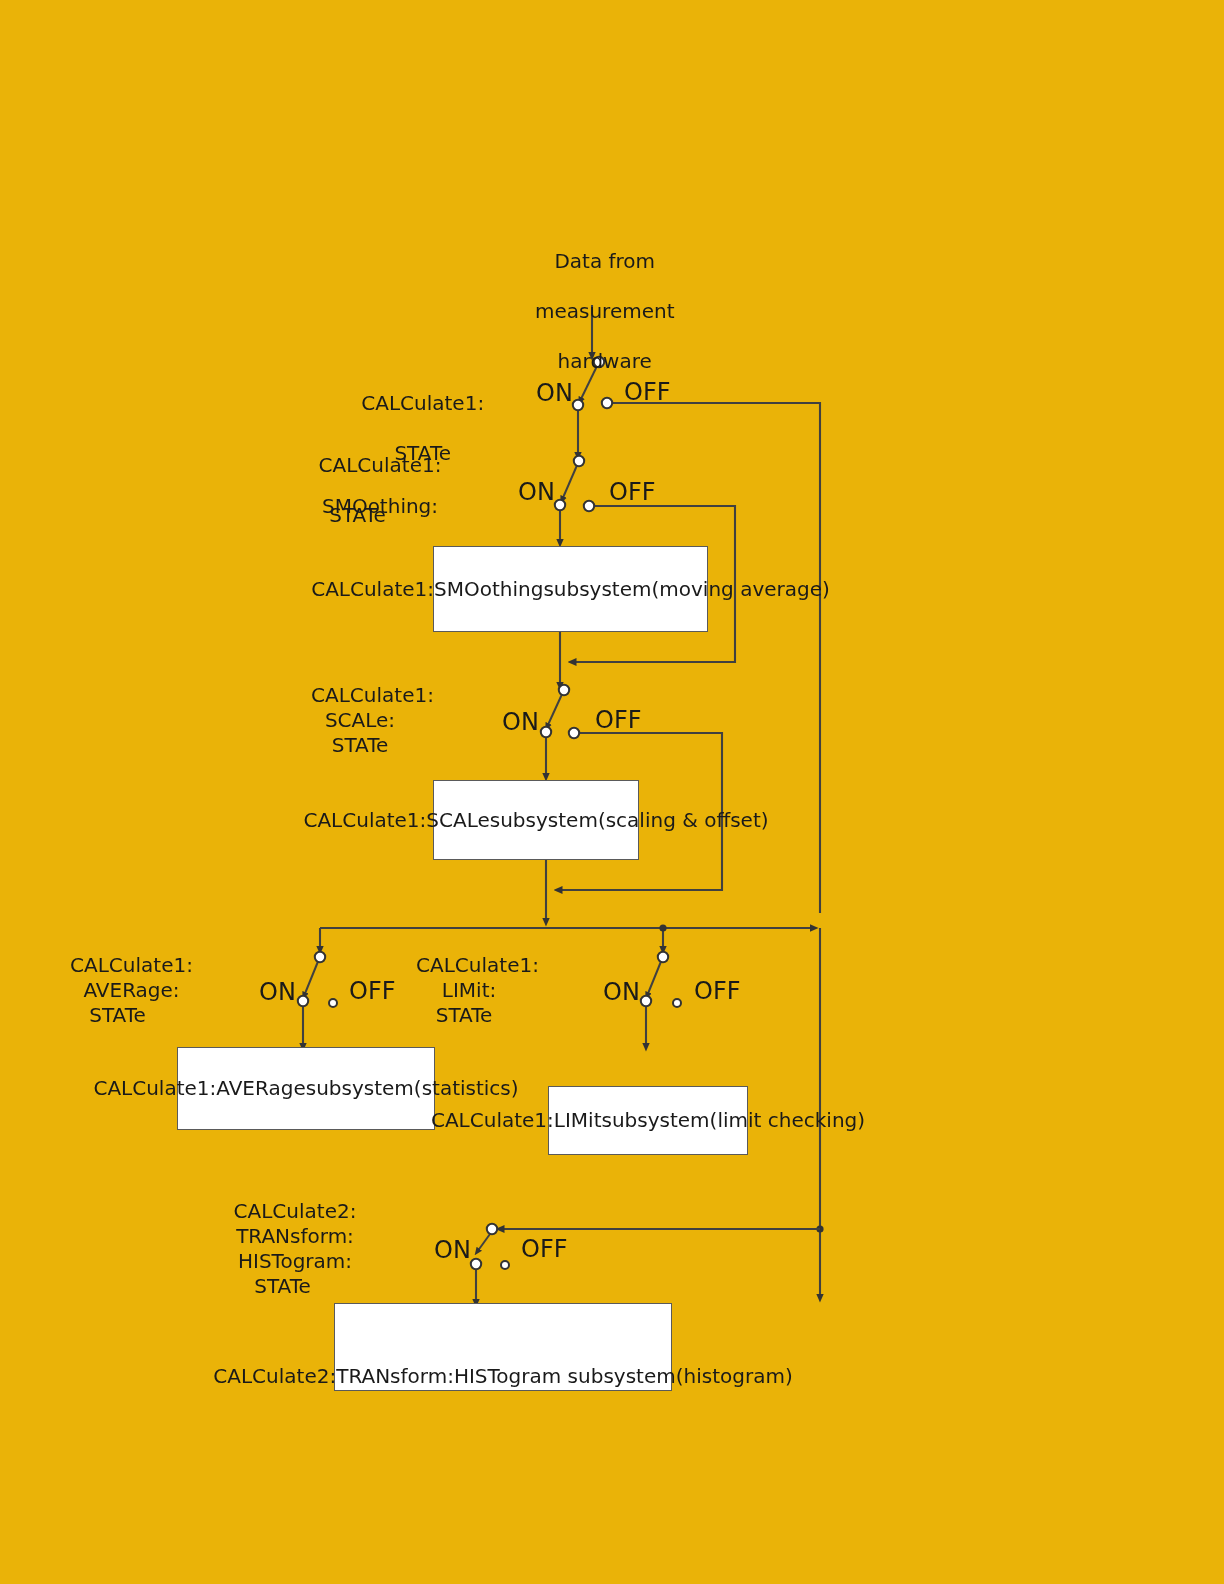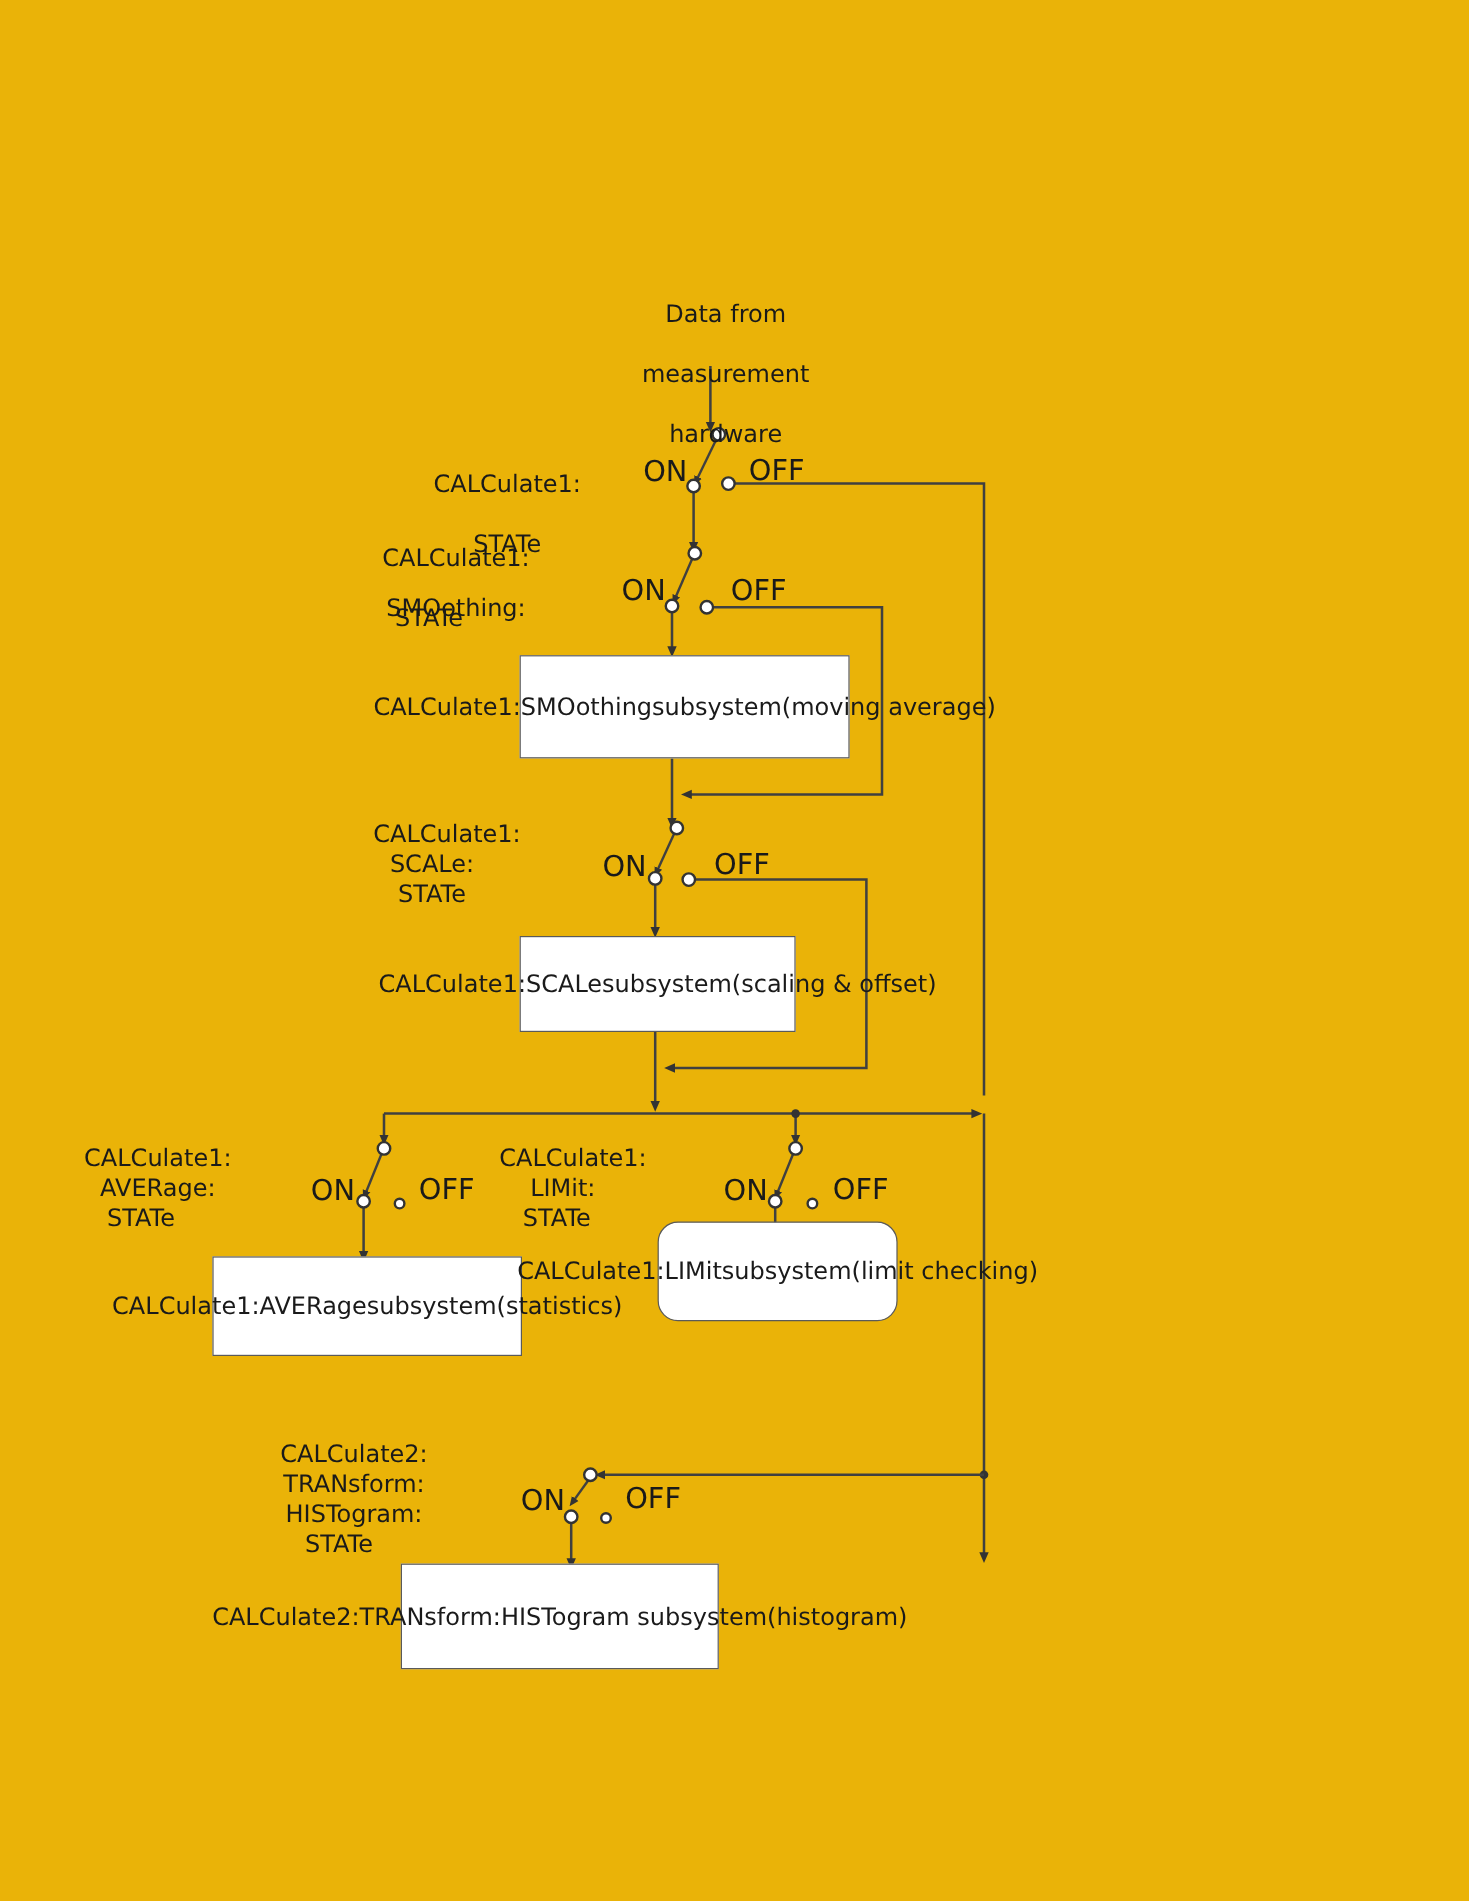--- a/index.html
+++ b/index.html
@@ -150,21 +150,21 @@
     <span>subsystem</span>
     <span>(moving average)</span>
   </div>
 
   <div class="lbl r" style="left:240px;top:683px;width:265px;">CALCulate1:</div>
   <div class="lbl r" style="left:240px;top:708px;width:240px;">SCALe:</div>
   <div class="lbl r" style="left:240px;top:733px;width:240px;">STATe</div>
   <div class="onoff" style="left:502px;top:708px;">ON</div>
   <div class="onoff" style="left:595px;top:706px;">OFF</div>
 
-  <div class="box" style="left:433px;top:780px;width:230px;height:80px;">
+  <div class="box" style="left:433px;top:780px;width:206px;height:80px;">
     <span>CALCulate1:SCALe</span>
     <span>subsystem</span>
     <span>(scaling &amp; offset)</span>
   </div>
 
   <div class="lbl r" style="left:10px;top:953px;width:243px;">CALCulate1:</div>
   <div class="lbl r" style="left:10px;top:978px;width:243px;">AVERage:</div>
   <div class="lbl r" style="left:10px;top:1003px;width:215px;">STATe</div>
   <div class="onoff" style="left:259px;top:978px;">ON</div>
   <div class="onoff" style="left:349px;top:977px;">OFF</div>
@@ -174,33 +174,33 @@
   <div class="lbl r" style="left:360px;top:1003px;width:208px;">STATe</div>
   <div class="onoff" style="left:603px;top:978px;">ON</div>
   <div class="onoff" style="left:694px;top:977px;">OFF</div>
 
   <div class="box" style="left:177px;top:1047px;width:258px;height:83px;">
     <span>CALCulate1:AVERage</span>
     <span>subsystem</span>
     <span>(statistics)</span>
   </div>
 
-  <div class="box" style="left:548px;top:1018px;width:200px;height:83px;border-radius:17px;">
+  <div class="box" style="left:548px;top:1086px;width:200px;height:69px;">
     <span>CALCulate1:LIMit</span>
     <span>subsystem</span>
     <span>(limit checking)</span>
   </div>
 
   <div class="lbl r" style="left:160px;top:1199px;width:270px;">CALCulate2:</div>
   <div class="lbl r" style="left:160px;top:1224px;width:270px;">TRANsform:</div>
   <div class="lbl r" style="left:160px;top:1249px;width:270px;">HISTogram:</div>
   <div class="lbl r" style="left:160px;top:1274px;width:245px;">STATe</div>
   <div class="onoff" style="left:434px;top:1236px;">ON</div>
   <div class="onoff" style="left:521px;top:1235px;">OFF</div>
 
-  <div class="box" style="left:334px;top:1303px;width:265px;height:88px;">
+  <div class="box" style="left:334px;top:1303px;width:338px;height:88px;align-items:flex-end;">
     <span>CALCulate2:TRANsform:</span>
     <span>HISTogram subsystem</span>
     <span>(histogram)</span>
   </div>
 
 
 </div>
 
 </body></html>

